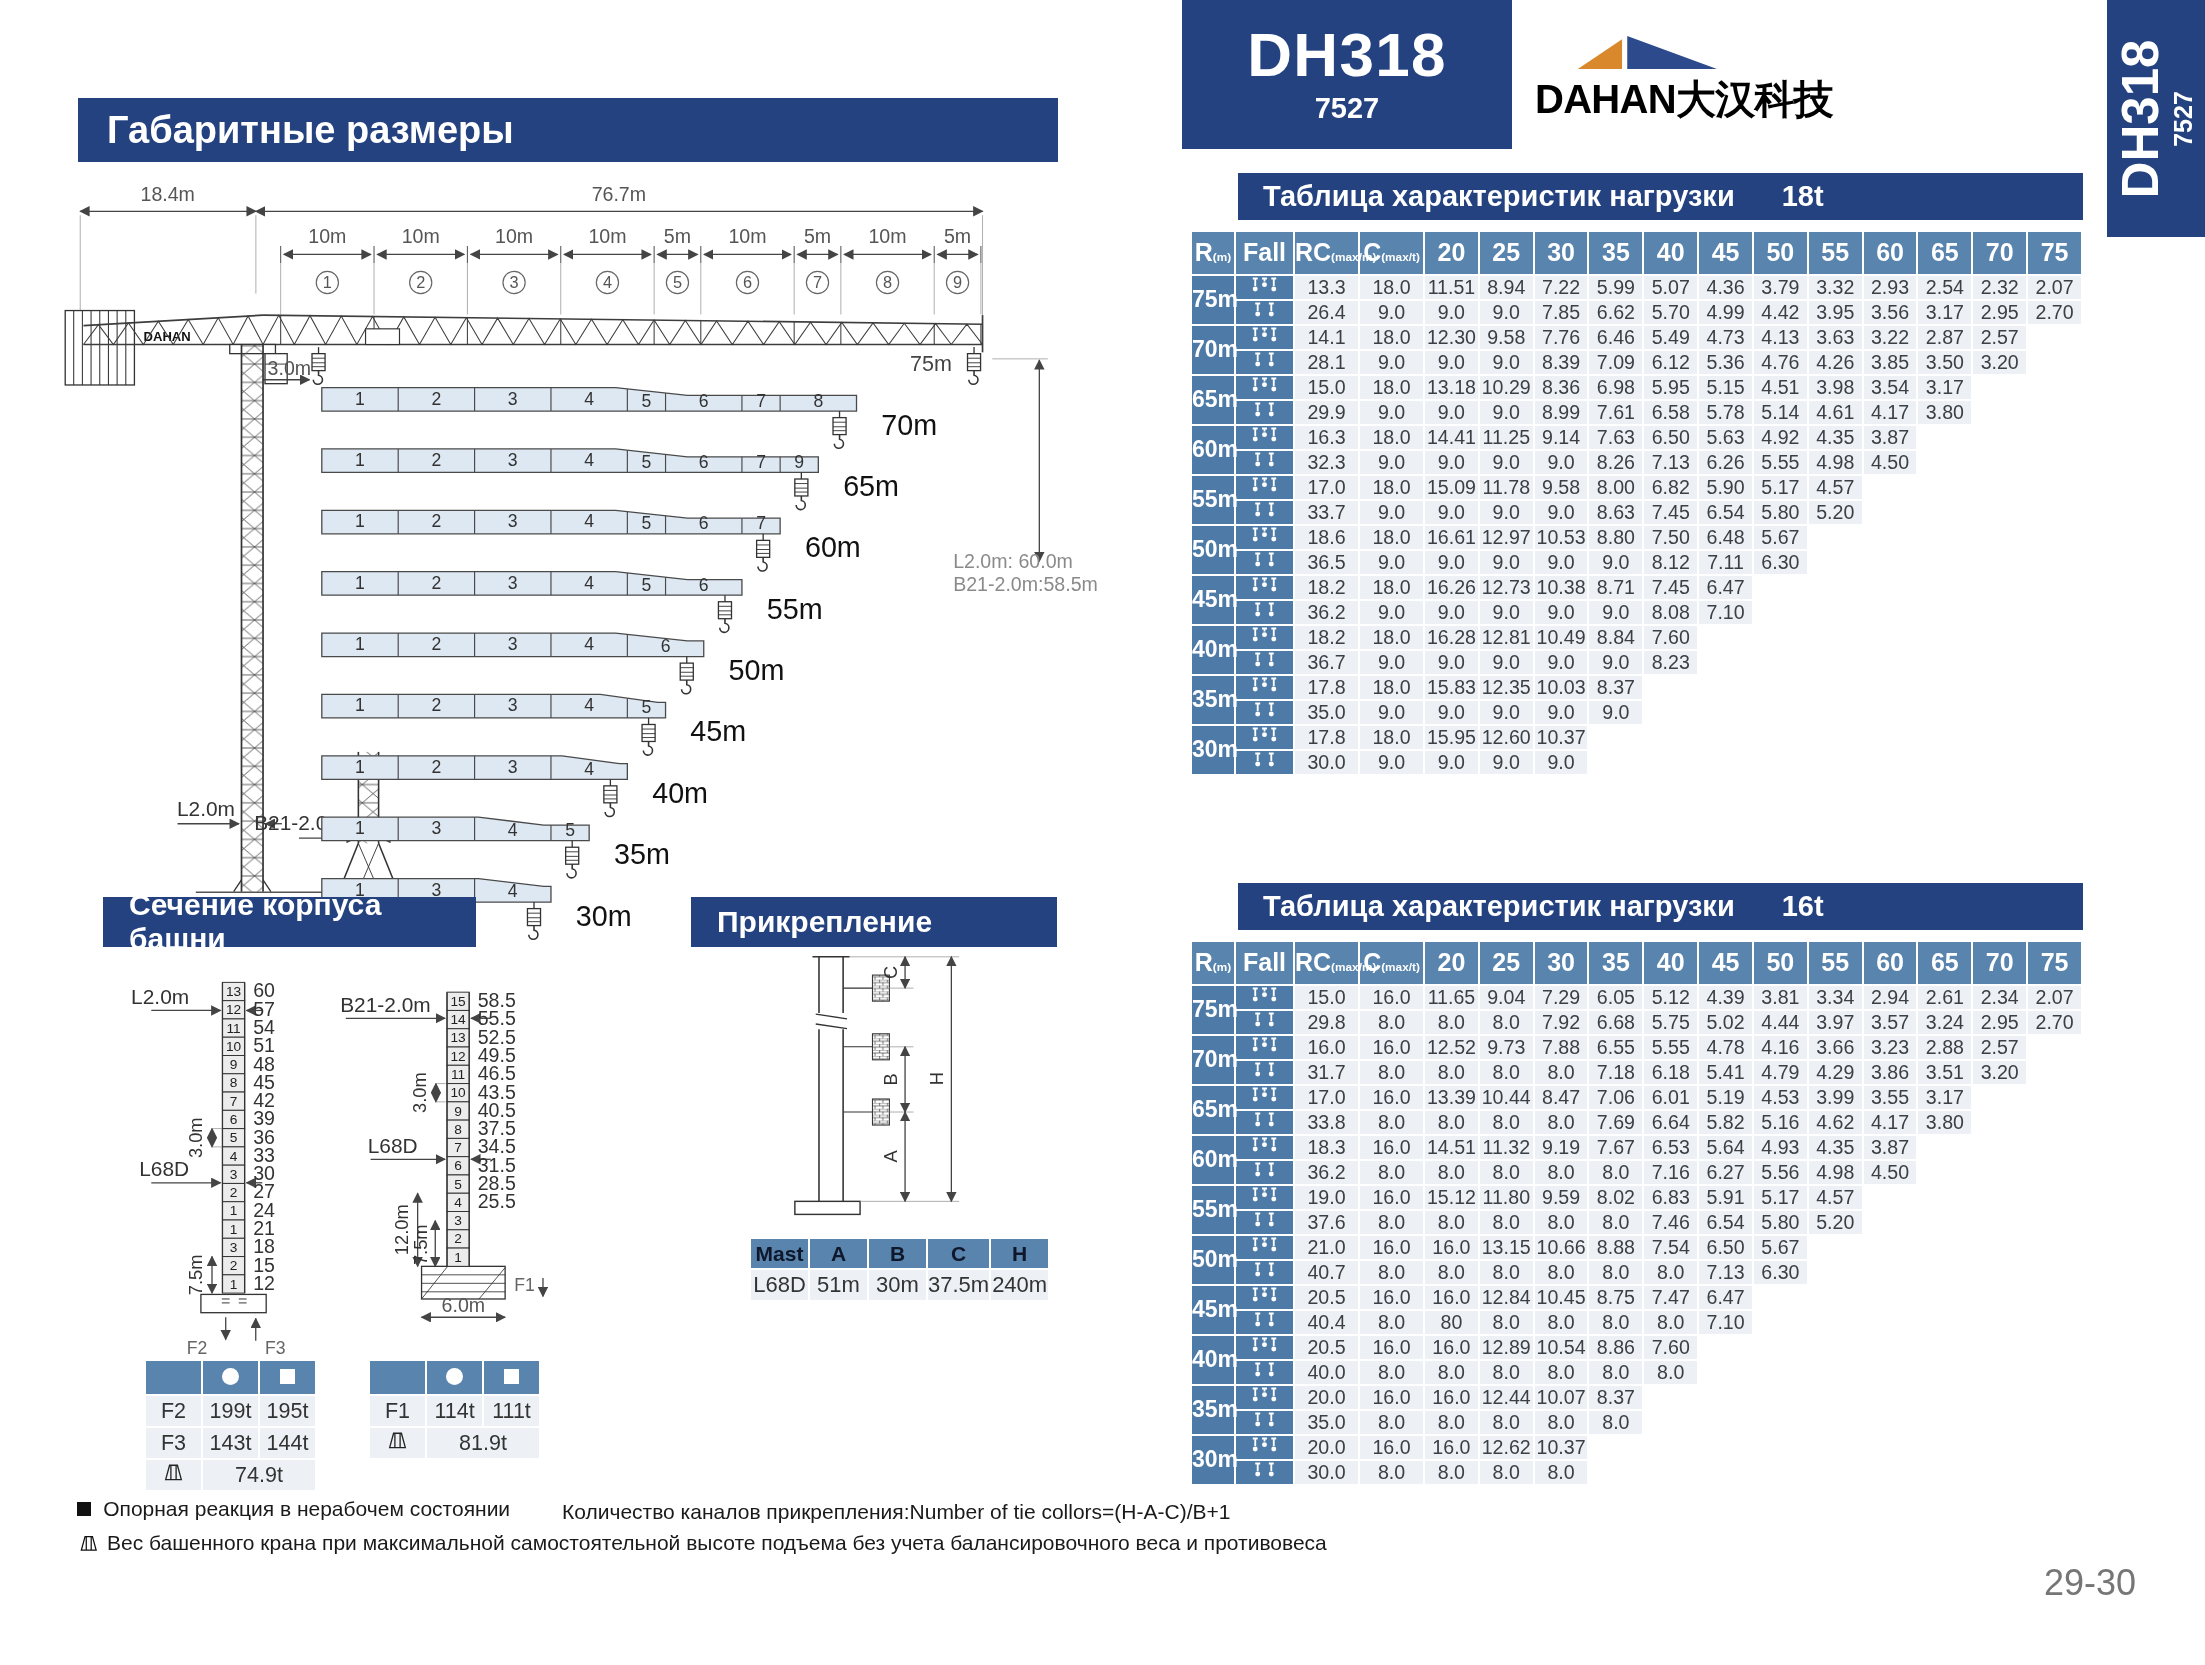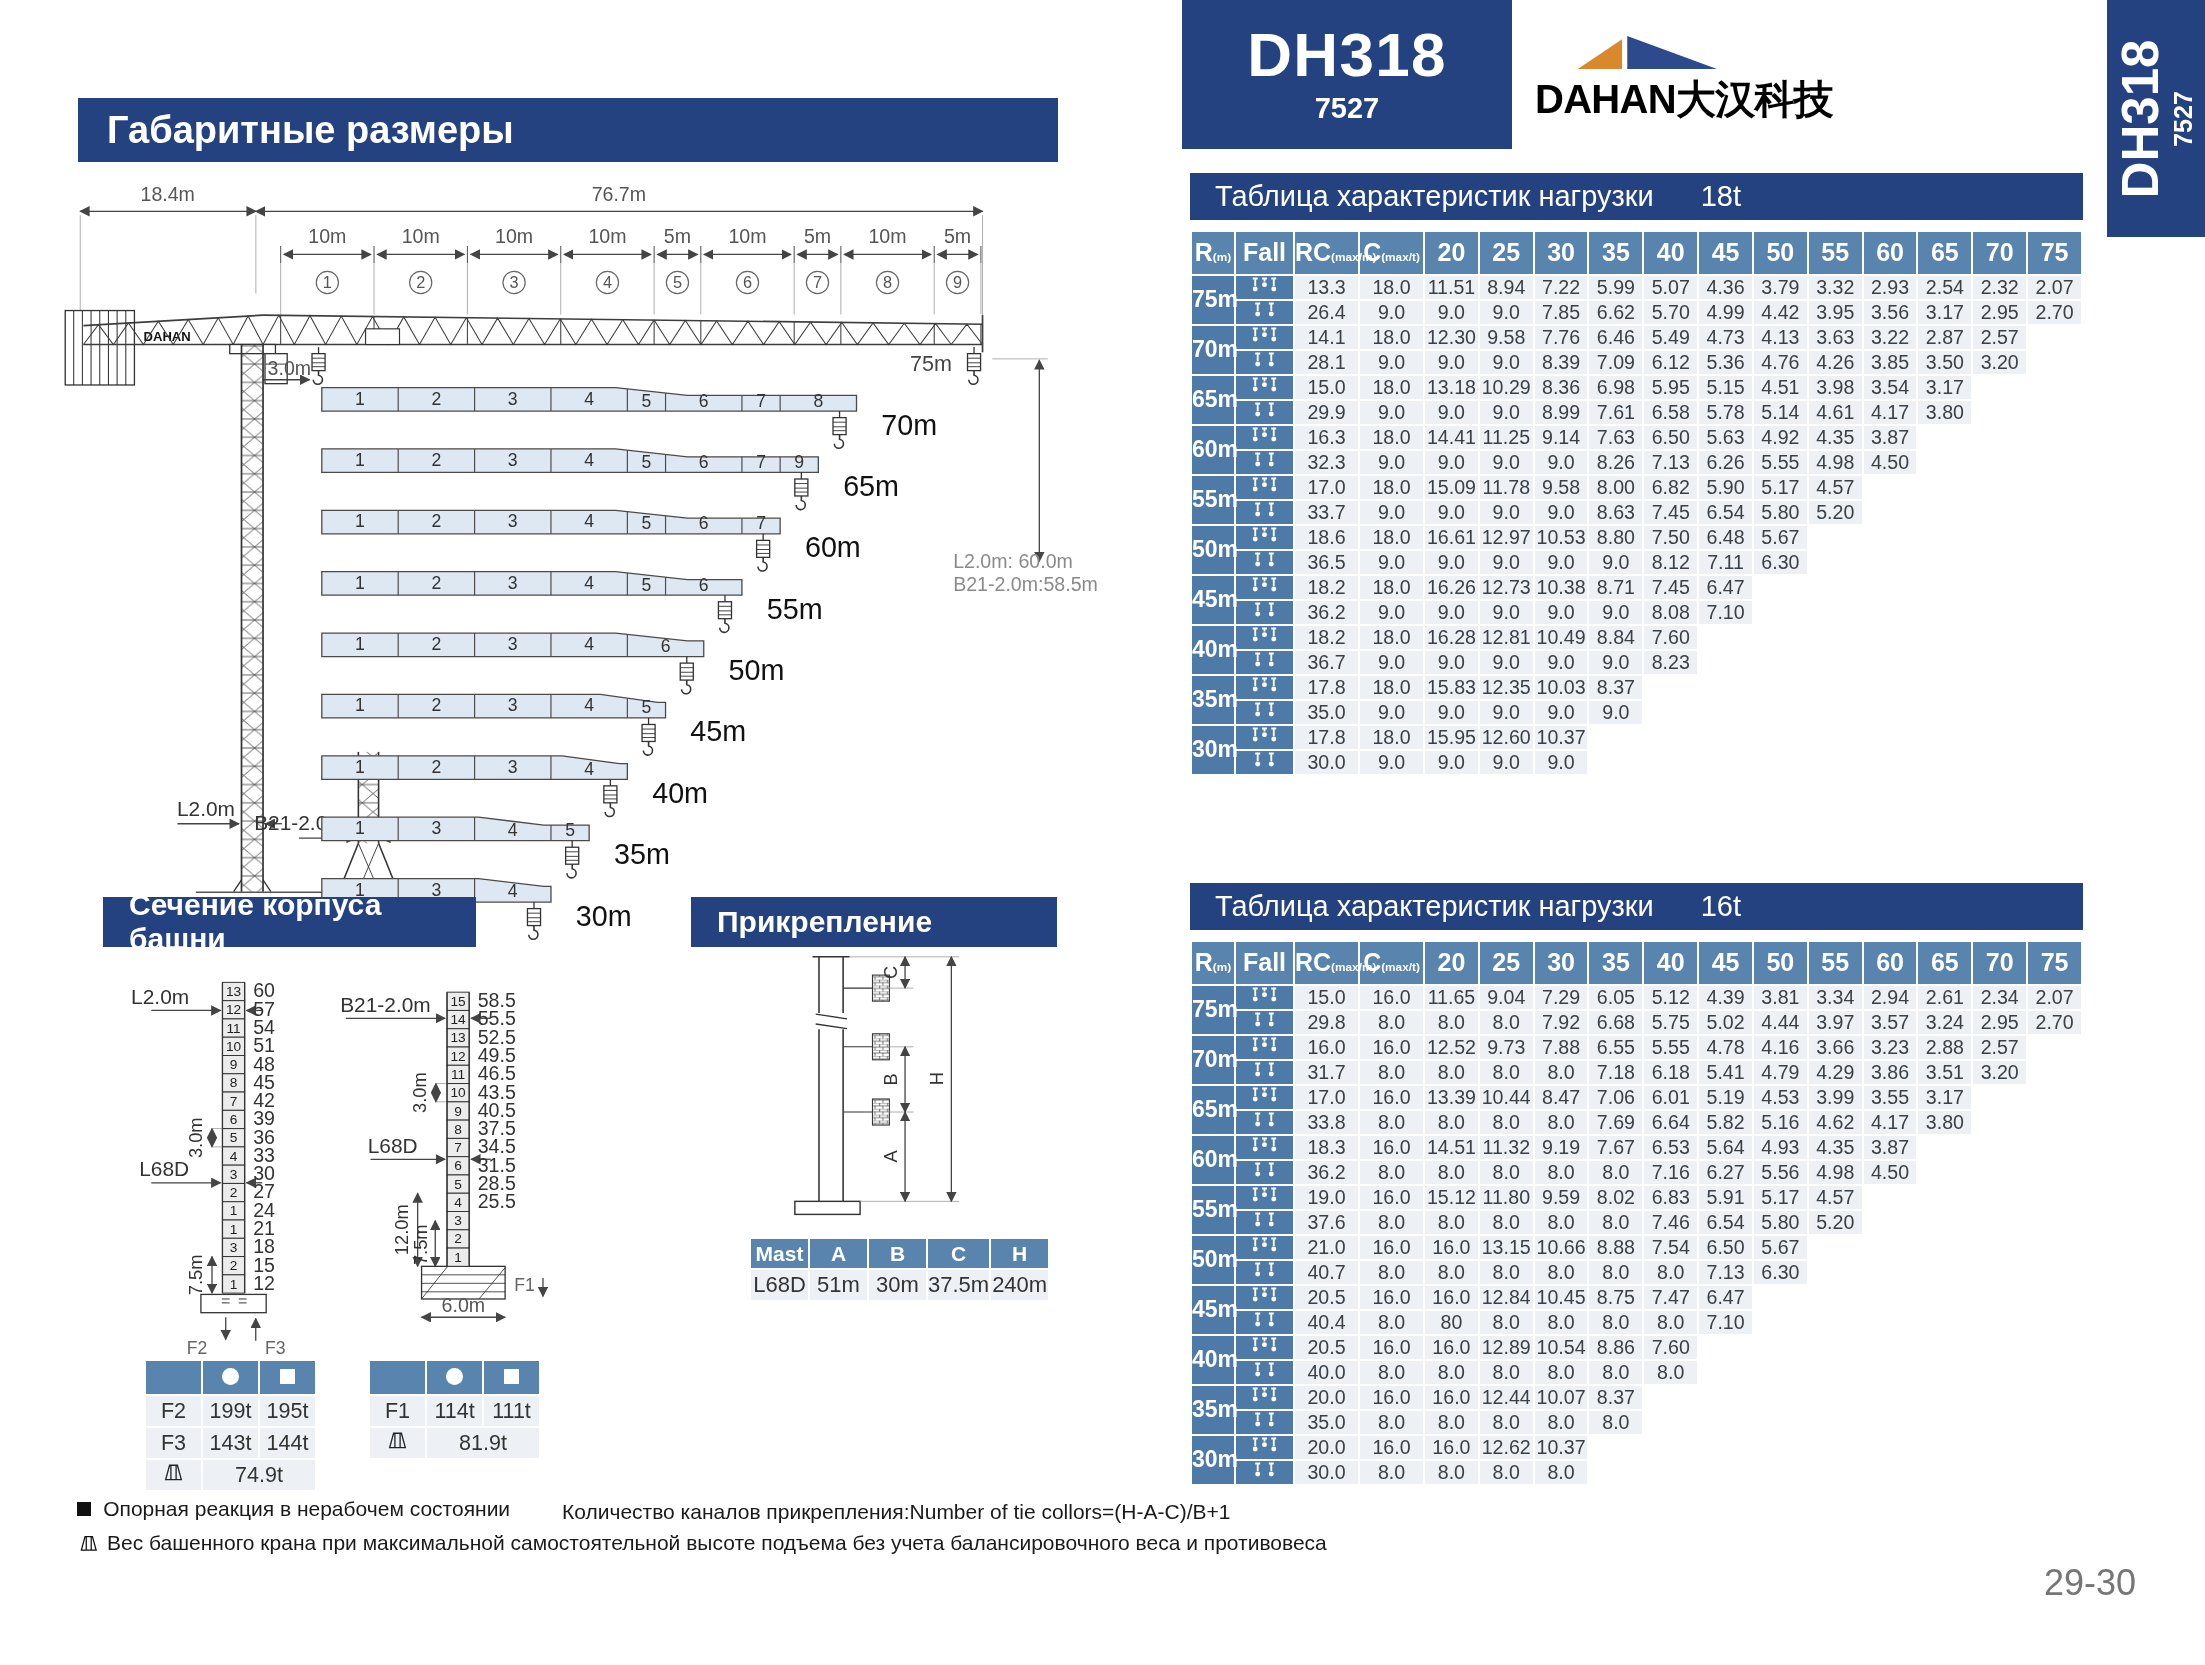--- a/index.html
+++ b/index.html
@@ -26,40 +26,40 @@
   .note{font-size:30px;fill:#8a8a8a;}
   .cellrect{fill:#ECECEC;stroke:#333;stroke-width:1.5;}
   .cellnum{font-size:21px;fill:#222;text-anchor:middle;}
   .hnum{font-size:30px;fill:#333;}
   .callout{font-size:32px;fill:#333;}
   .rot90{font-size:28px;fill:#333;}
   .flbl{font-size:27px;fill:#666;}
   
   .load-table{position:absolute;left:1190px;width:893px;}
   #lt18{top:173px;} #lt16{top:883px;}
-  .lt-bar{height:47px;background:var(--navy);color:#fff;font-weight:normal;font-size:29px;display:flex;align-items:center;}
+  .lt-bar{height:47px;background:var(--navy);color:#fff;font-weight:bold;font-size:29px;display:flex;align-items:center;margin-left:48px;}
   .lt-bar .t{margin-left:25px;} .lt-bar .cap{margin-left:47px;}
   table.loads{border-collapse:collapse;table-layout:fixed;width:893px;margin-top:9.8px;}
   table.loads th,table.loads td{border:2px solid #fff;text-align:center;padding:0;}
   table.loads th{background:var(--steel);color:#fff;height:42px;font-weight:bold;font-size:25px;}
   table.loads .sub{font-size:11.8px;font-weight:bold;}
   table.loads td{height:23px;}
   td.rlabel{background:var(--rowblue);color:#fff;font-weight:bold;font-size:23px;}
   td.fall{background:var(--rowblue);}
   td.val{background:var(--cell);color:var(--txt);font-size:19.6px;}
   td.empty{background:#fff;}
   .fall-ic{width:29px;height:21px;}
   .fall-ic path{stroke:#fff;stroke-width:3;fill:none;}
   .fall-ic circle{fill:#fff;}
   
   table.rt,table.at{position:absolute;border-collapse:collapse;table-layout:fixed;}
   table.rt th,table.rt td,table.at th,table.at td{border:2px solid #fff;text-align:center;padding:0;}
   table.rt th{background:var(--steel);height:33px;width:55px;}
   table.rt td{background:var(--cell);height:30px;font-size:21.5px;color:#333;}
-  table.at th{background:var(--steel);color:#ffffff;height:29px;width:57px;font-size:21px;margin-left:24px;}
+  table.at th{background:var(--steel);color:#0f172a;height:29px;width:57px;font-size:21px;margin-left:24px;}
   table.at td{background:var(--cell);height:30px;font-size:22px;color:#333;}
   .wdot{display:inline-block;width:17px;height:17px;border-radius:50%;background:#fff;}
   .wsq{display:inline-block;width:14.4px;height:14.4px;background:#fff;}
   
   .legend{position:absolute;left:77px;top:1497px;}
   .lrow{display:flex;align-items:center;margin-bottom:9.8px;color:#1a1a1a;font-size:21px;}
   .dot{width:15.7px;height:15.7px;border-radius:50%;background:#111;margin-right:10.4px;}
   .sq{width:14.4px;height:14.4px;background:#111;margin-right:11.8px;}
   .legend-note{position:absolute;left:562px;top:1500px;font-size:21px;color:#1a1a1a;}
   

